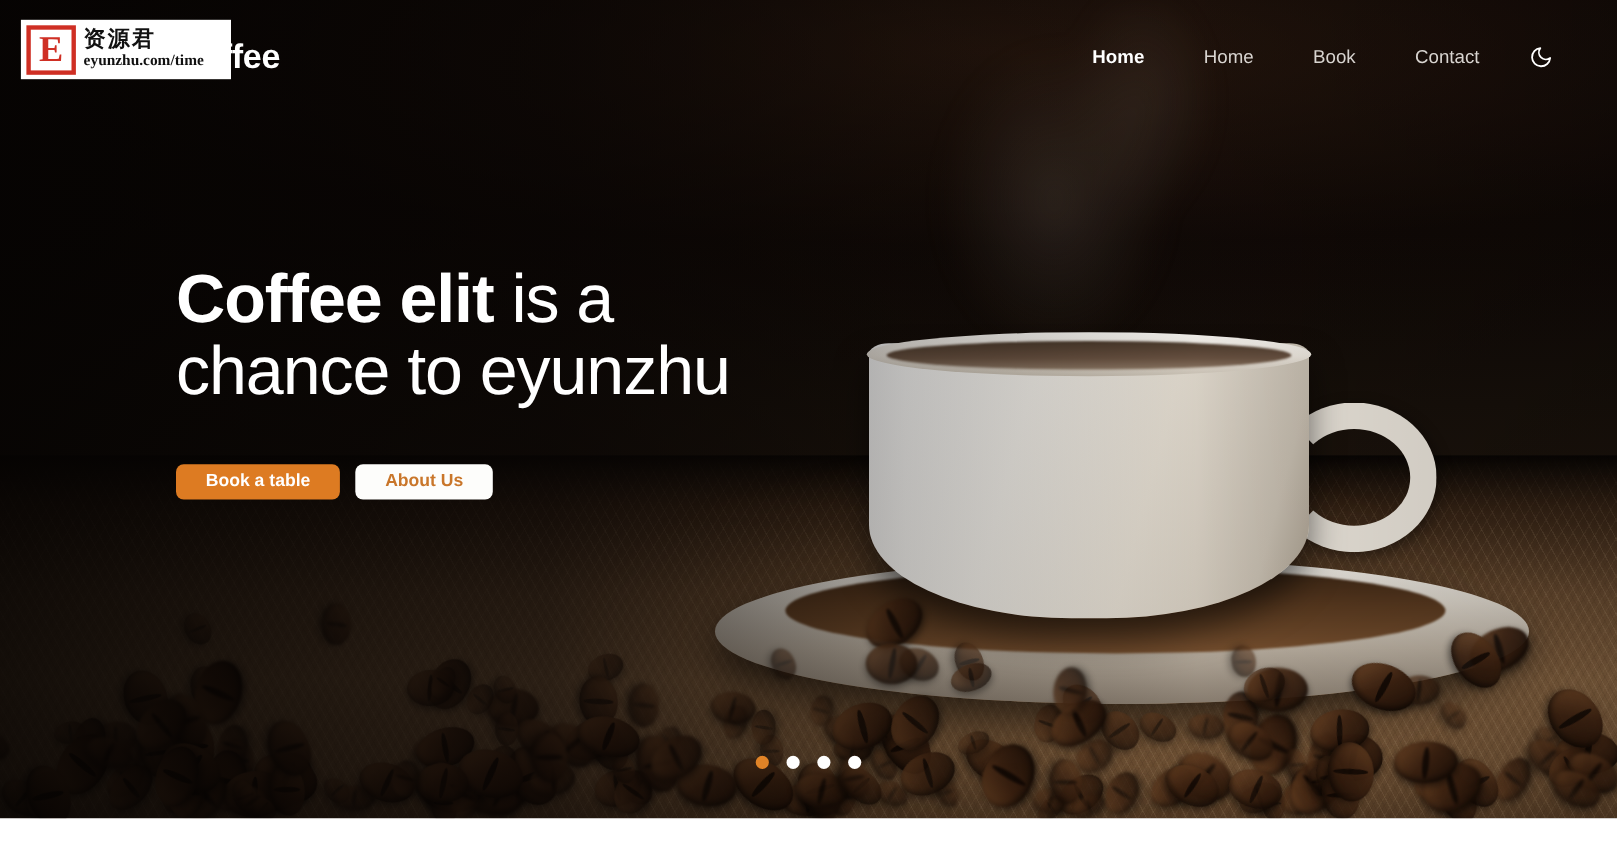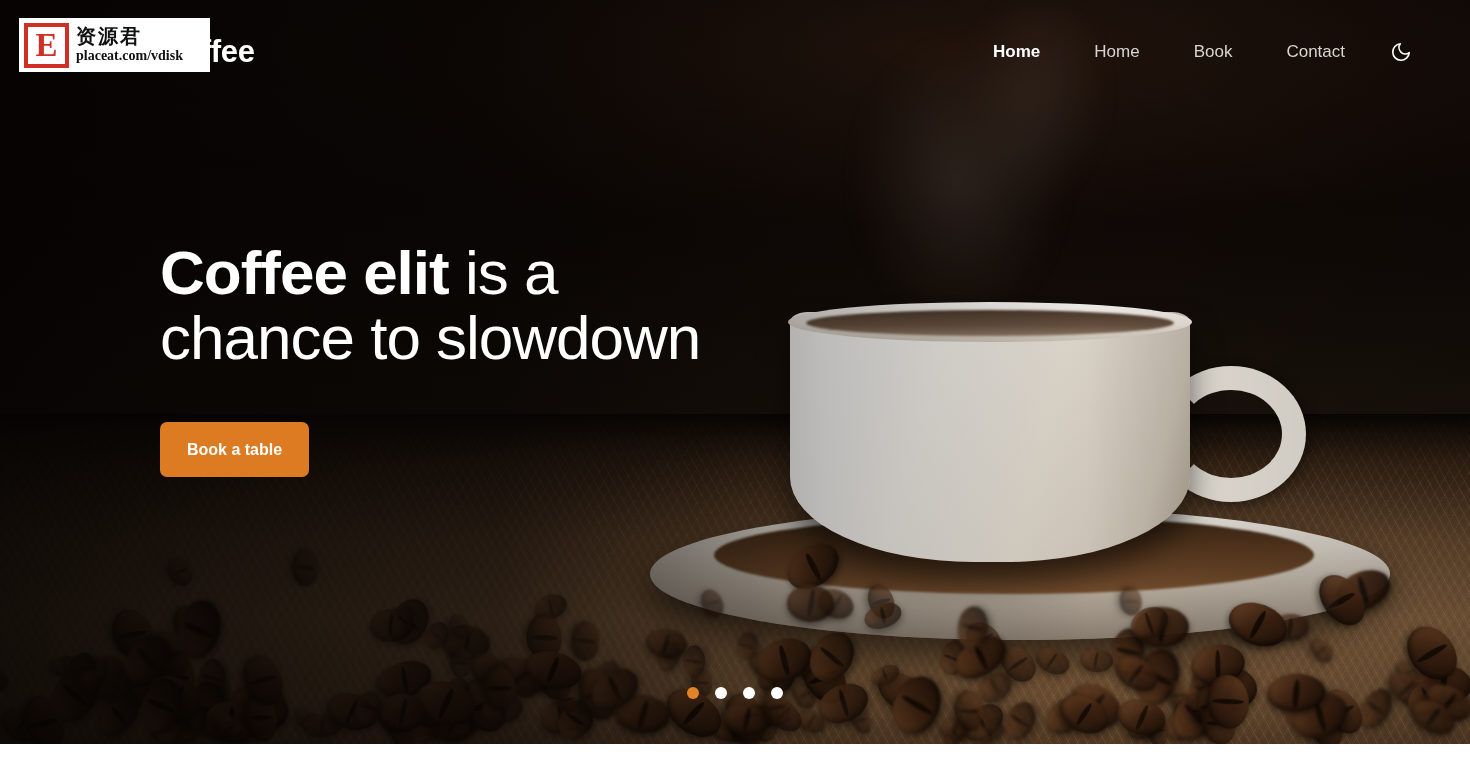--- a/index.html
+++ b/index.html
@@ -230,21 +230,21 @@
   }
   .hero-actions {
     margin-top:52px;
     display:flex;
     gap:14px;
   }
   .btn {
     display:inline-flex;
     align-items:center;
     justify-content:center;
-    height:55px;
+    height:32px;
     padding:0 27px;
     border-radius:7px;
     font-size:16px;
     font-weight:600;
     border:none;
     cursor:pointer;
     font-family:"Liberation Sans", sans-serif;
     white-space:nowrap;
   }
   .btn-primary { background:#dd7b22; color:#ffffff; }
@@ -529,41 +529,42 @@
       <span>
         <svg width="22" height="22" viewBox="0 0 24 24" fill="none" stroke="#ffffff" stroke-width="1.8" stroke-linecap="round" stroke-linejoin="round">
           <path d="M21 12.79A9 9 0 1 1 11.21 3 7 7 0 0 0 21 12.79z"></path>
         </svg>
       </span>
     </button>
   </div>
 
   <div class="hero-copy">
     <h1 class="hero-title">
-      <span class="accent">Coffee elit</span><span> is a chance to slowdown</span>
+      <span class="accent">Coffee elit</span><span> is a chance to eyunzhu</span>
     </h1>
 
 
     <div class="hero-actions">
       <button class="btn btn-primary">Book a table</button>
+      <button class="btn btn-secondary">About Us</button>
     </div>
   </div>
 
   <div class="dots" id="dots">
       <button class="dot active"></button>
       <button class="dot"></button>
       <button class="dot"></button>
       <button class="dot"></button>
     </div>
 
   <div class="watermark">
     <div class="wm-logo">
       <span>E</span>
     </div>
     <div class="wm-text">
       <div class="wm-cn">资源君</div>
-      <div class="wm-url">placeat.com/vdisk</div>
+      <div class="wm-url">eyunzhu.com/time</div>
     </div>
   </div>
 
 </div>
 
 <div class="page-rest"></div>
 
 </body></html>

